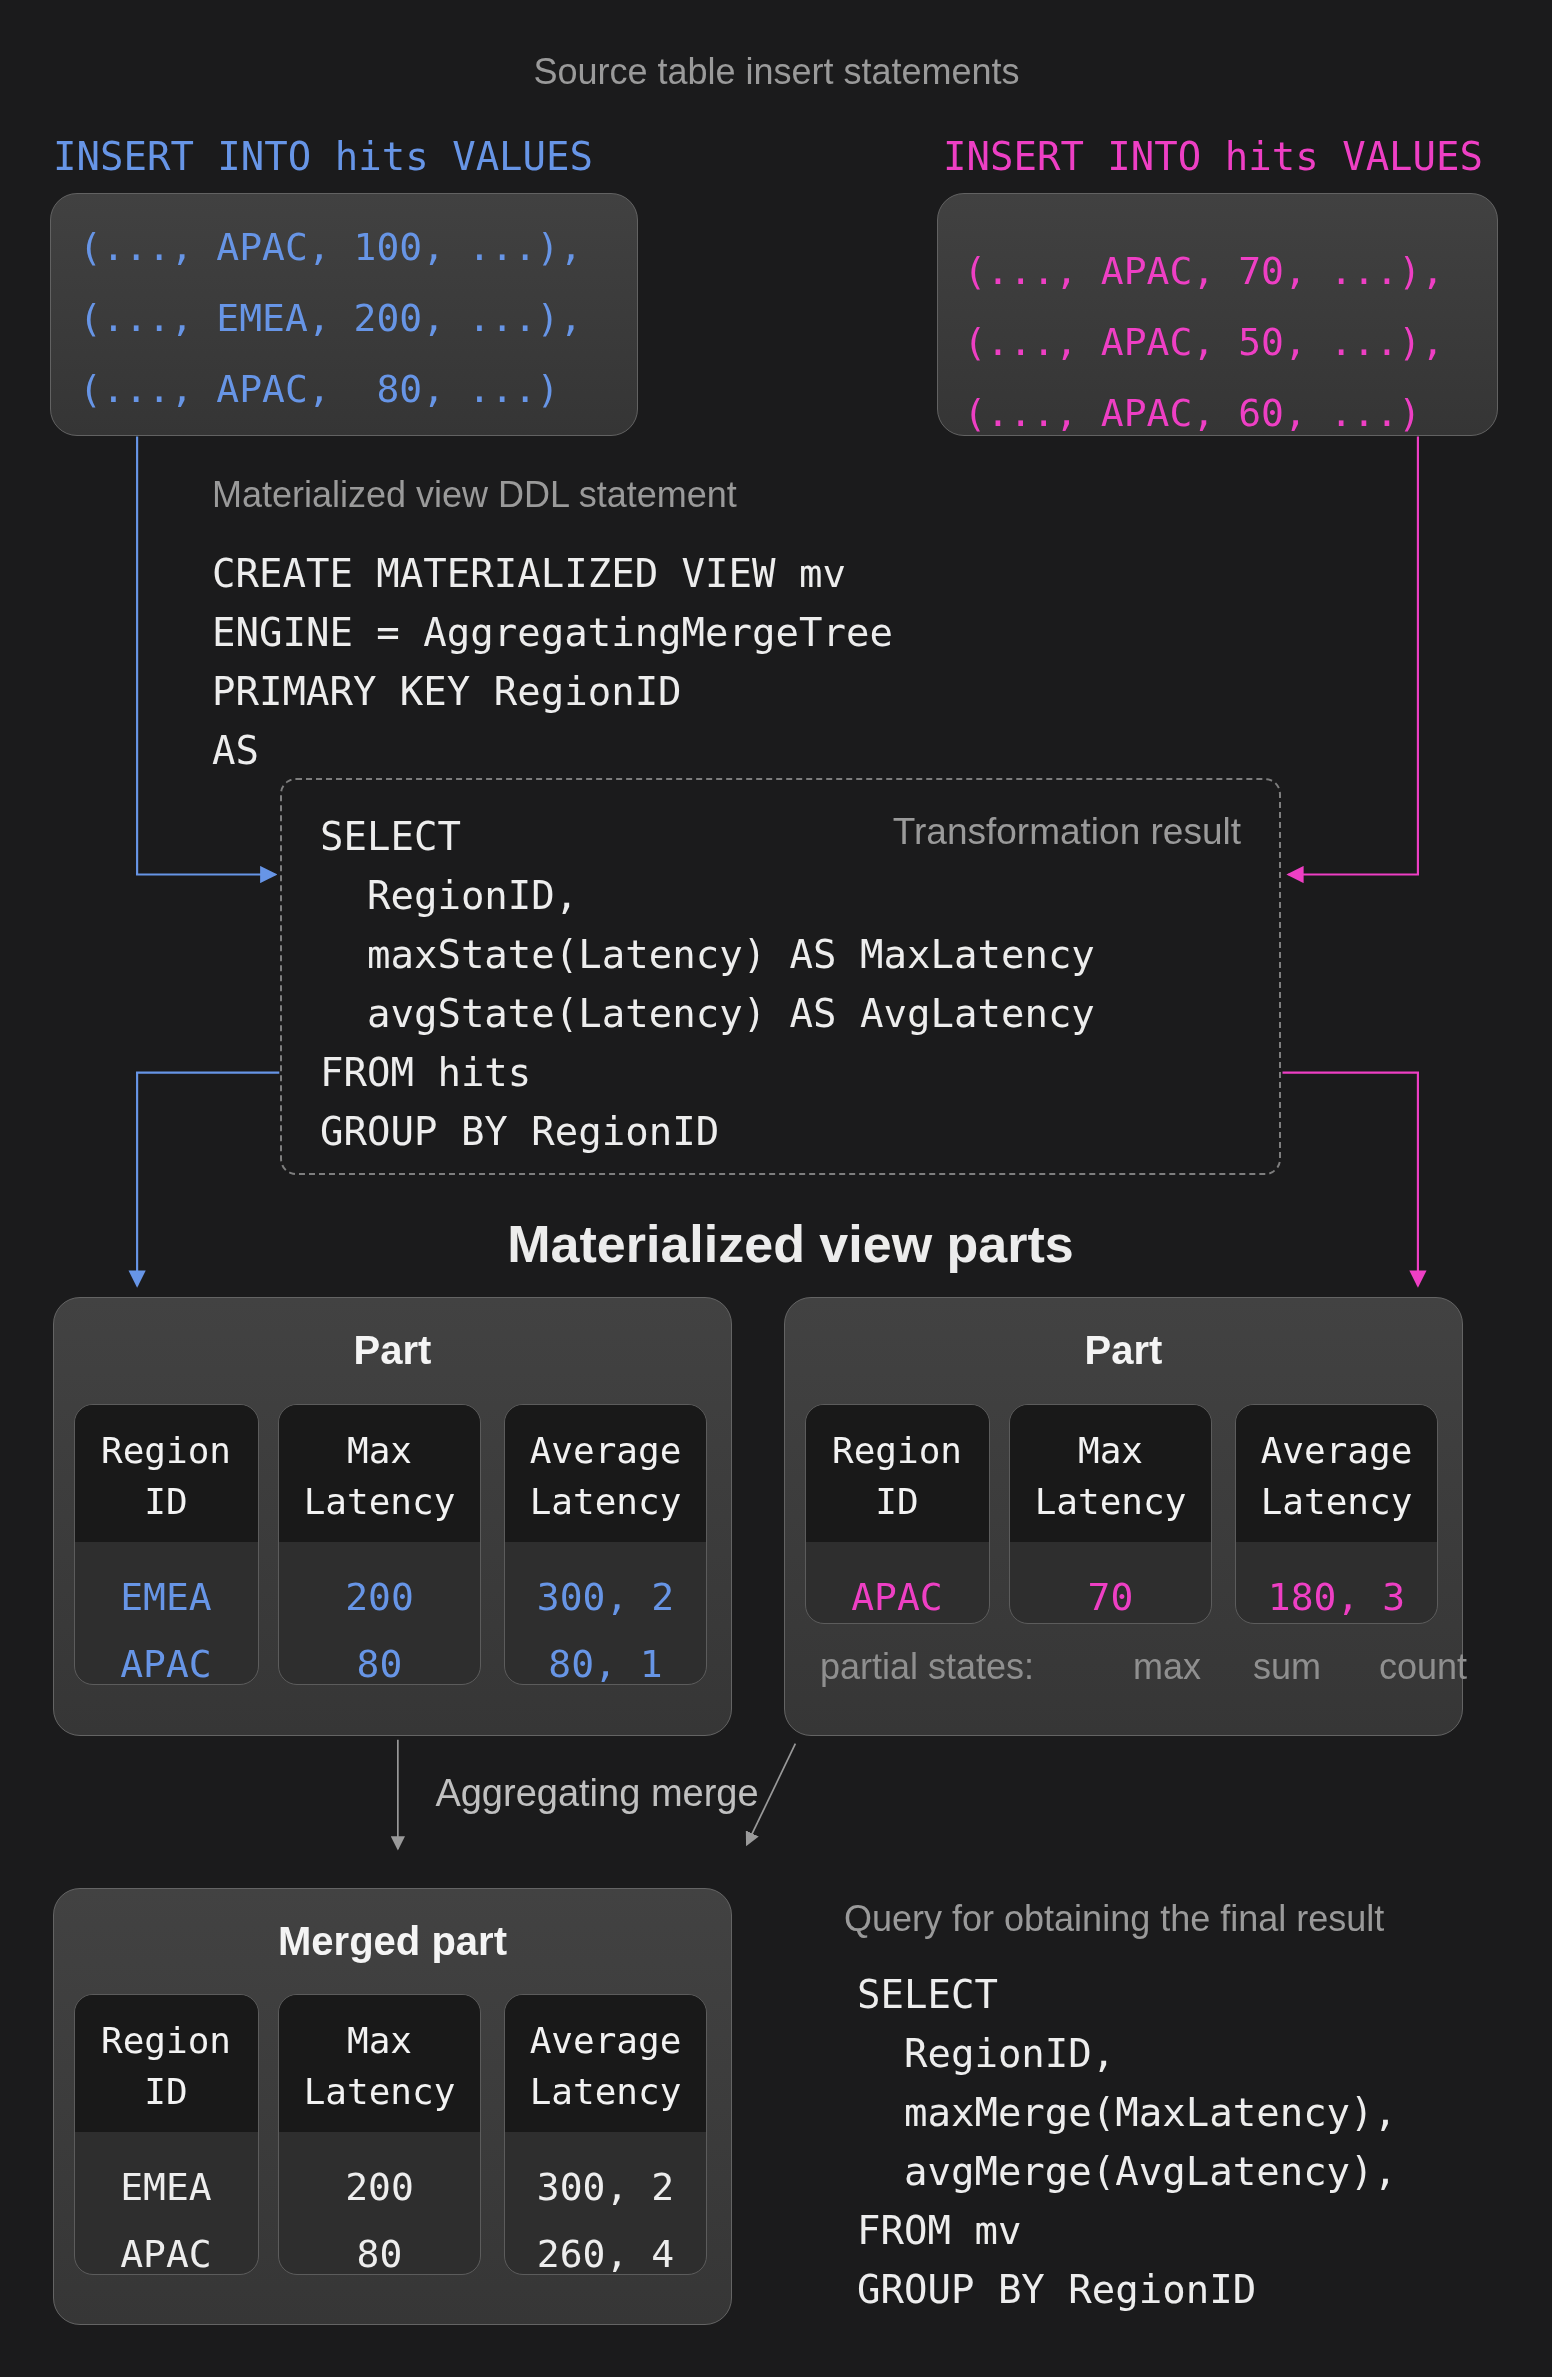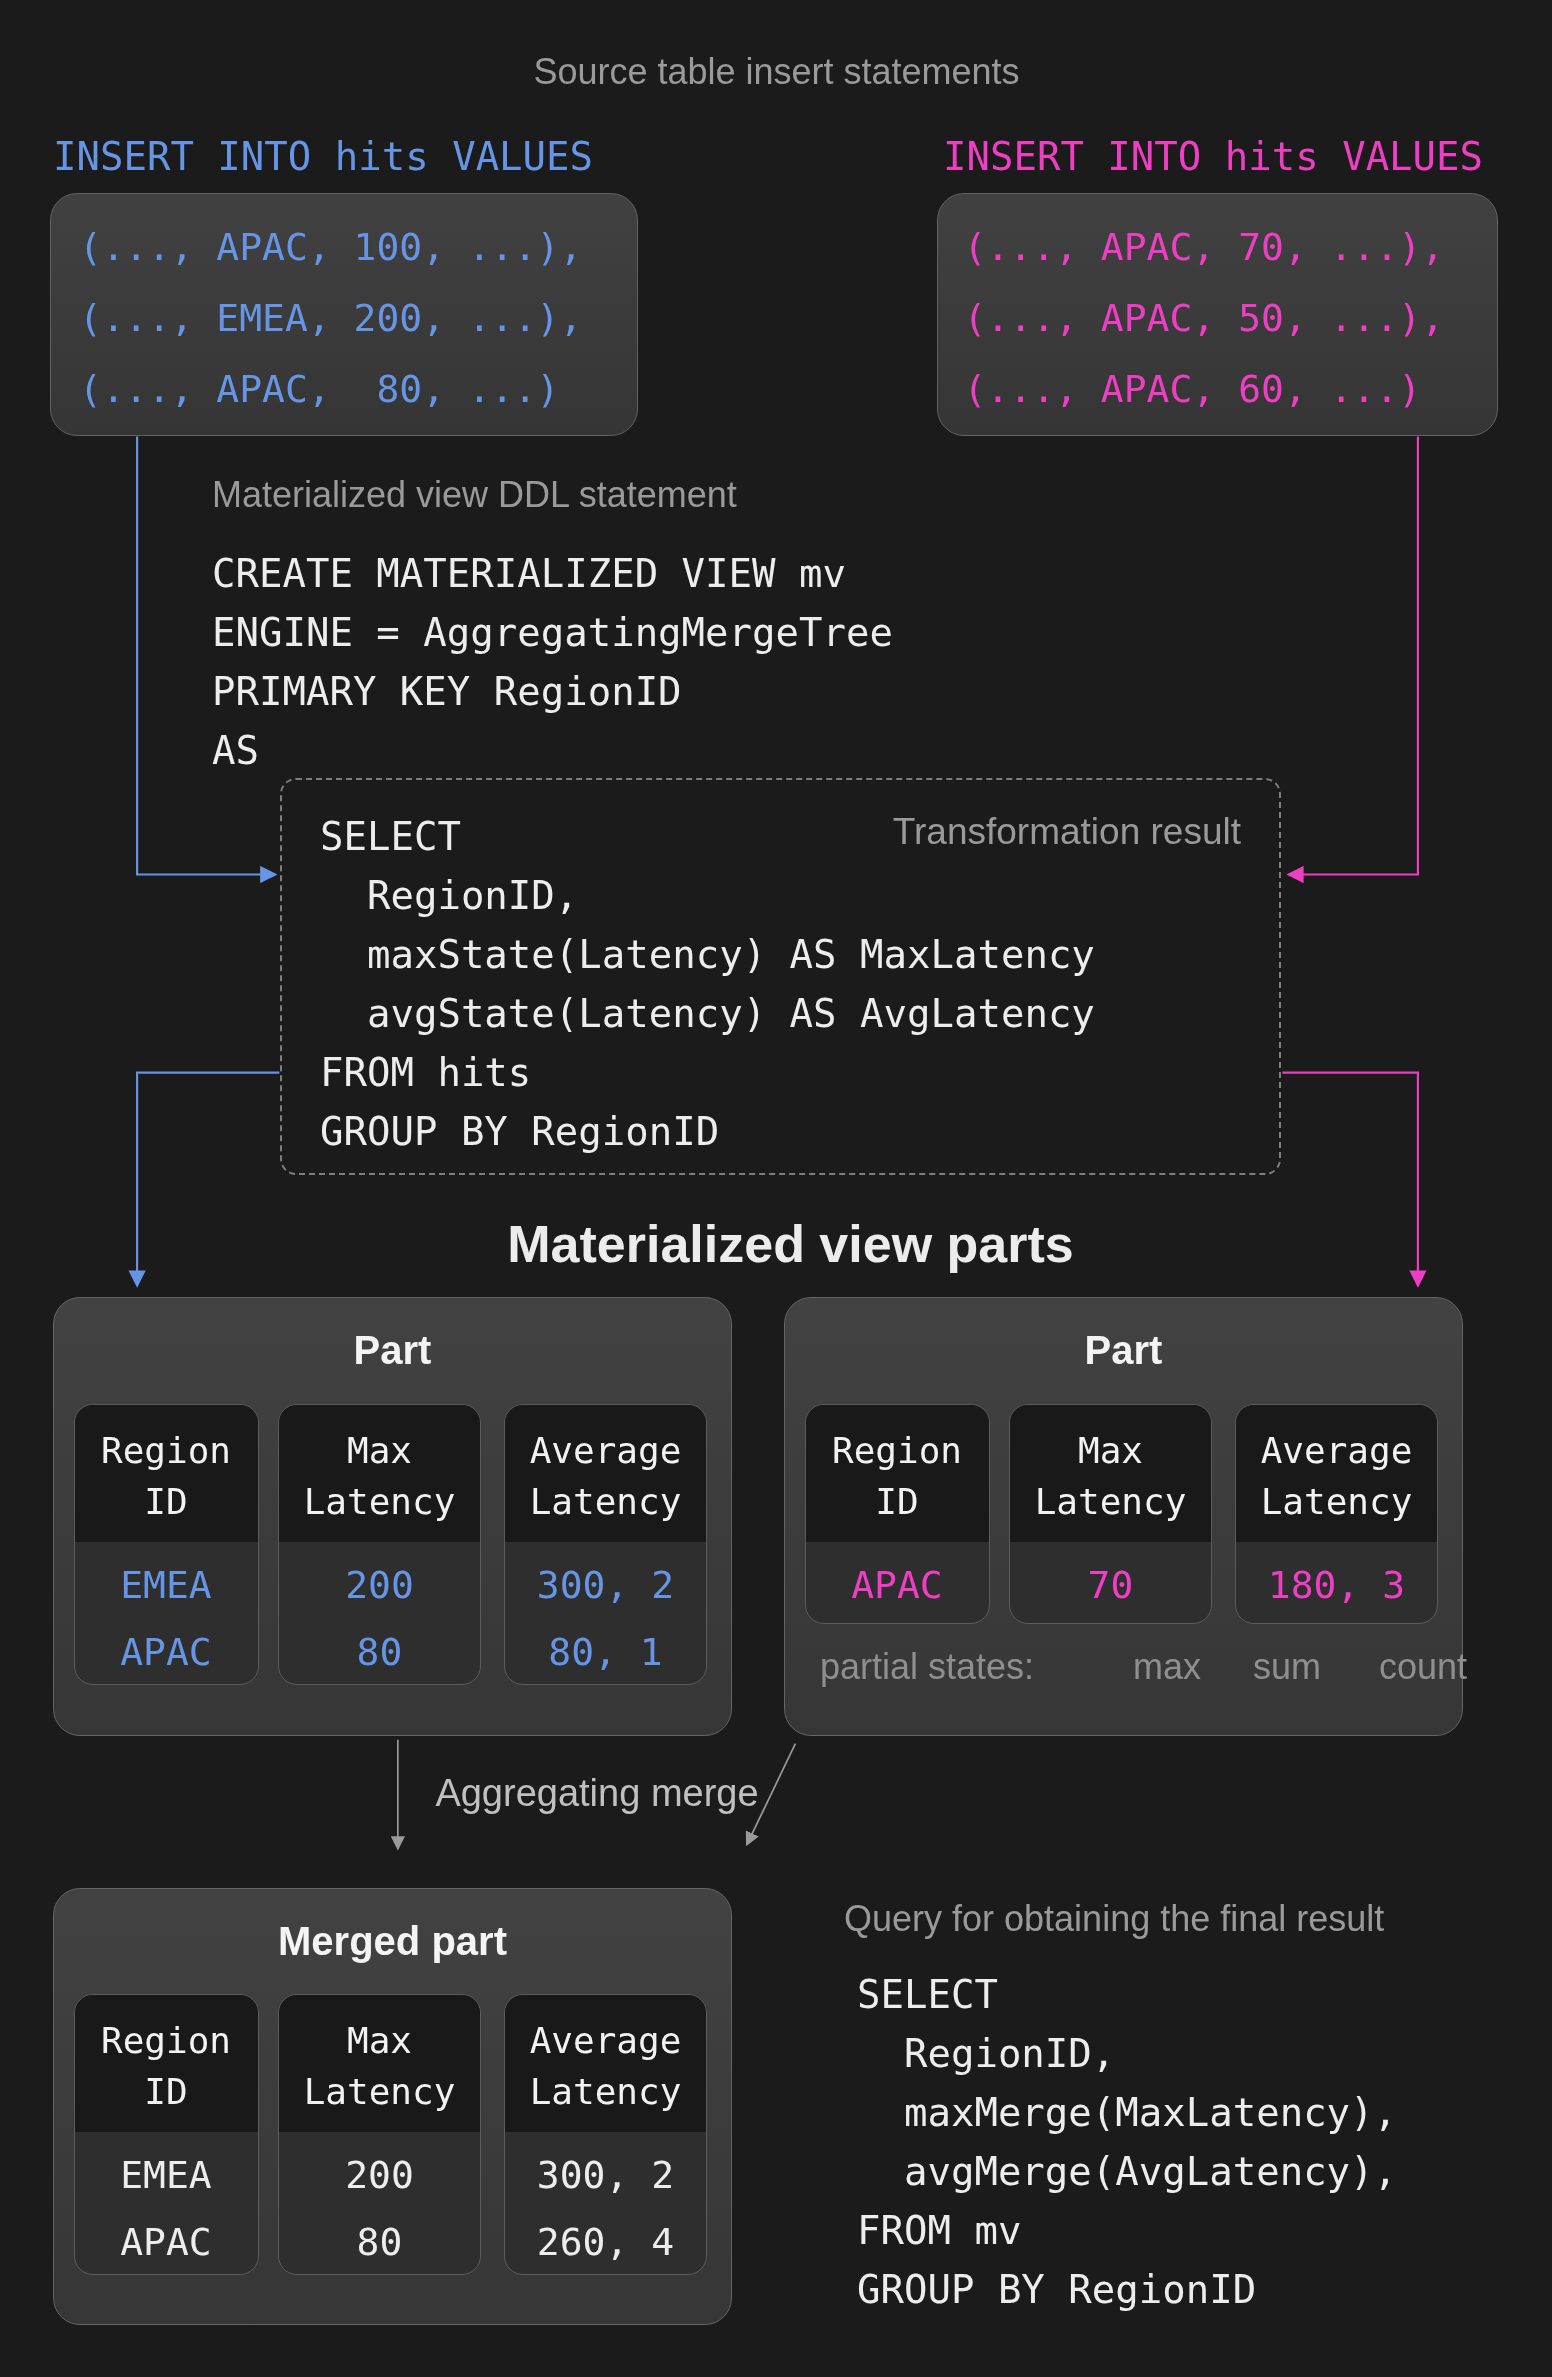--- a/index.html
+++ b/index.html
@@ -31,21 +31,21 @@
   .wtitle{color:#ececec;font-size:52px;font-weight:bold;white-space:nowrap;margin-left:14px;}
 
   .pbox{background:linear-gradient(180deg,#424242 0%,#363636 100%);
         border:1.3px solid #646464;border-radius:27px;box-sizing:border-box;}
   .ptitle{position:absolute;left:0;top:30px;width:100%;text-align:center;
           color:#f4f4f4;font-size:40px;font-weight:bold;}
   .pcol{position:absolute;background:#2e2e2e;border:1.3px solid #5c5c5c;border-radius:19px;
         overflow:hidden;box-sizing:border-box;}
   .phead{background:#191919;padding:20px 0 15px 0;text-align:center;color:#f2f2f2;
          font-family:"DejaVu Sans Mono","Liberation Mono",monospace;font-size:36px;line-height:51px;}
-  .pbody{padding-top:10px;text-align:center;
+  .pbody{padding-top:22px;text-align:center;
          font-family:"DejaVu Sans Mono","Liberation Mono",monospace;font-size:38px;line-height:67px;}
 
   .partial{color:#8f8f8f;font-size:36px;white-space:nowrap;}
   .cmid{transform:translateX(-50%);}
 </style>
 </head>
 <body>
 
 <div id="canvas">
 
@@ -77,21 +77,21 @@
 
   <div class="abs gtitle center" style="top:51px;">Source table insert statements</div>
 
   <div class="abs code heading blue" style="left:53px;top:135px;">INSERT INTO hits VALUES</div>
   <div class="abs code heading pink" style="left:943px;top:135px;">INSERT INTO hits VALUES</div>
 
   <div class="abs cbox" style="left:50px;top:193px;width:588px;height:243px;">
     <div class="code rows blue" style="padding-left:28px;"><div class="cl"><span>(..., APAC, 100, ...),</span></div><div class="cl"><span>(..., EMEA, 200, ...),</span></div><div class="cl"><span>(..., APAC,  80, ...)</span></div></div>
   </div>
   <div class="abs cbox" style="left:937px;top:193px;width:561px;height:243px;">
-    <div class="code rows pink" style="padding-left:25.6px;"><div class="cl"><span>(..., APAC, 70, ...),</span></div><div class="cl"><span>(..., APAC, 50, ...),</span></div><div class="cl"><span>(..., APAC, 60, ...)</span></div></div>
+    <div class="code rows pink" style="padding-left:25.6px;margin-top:24px;"><div class="cl"><span>(..., APAC, 70, ...),</span></div><div class="cl"><span>(..., APAC, 50, ...),</span></div><div class="cl"><span>(..., APAC, 60, ...)</span></div></div>
   </div>
 
   <div class="abs gtitle" style="left:212px;top:474px;">Materialized view DDL statement</div>
   <div class="abs code ddl-code" style="left:212px;top:544px;"><div class="cl"><span>CREATE MATERIALIZED VIEW mv</span></div><div class="cl"><span>ENGINE = AggregatingMergeTree</span></div><div class="cl"><span>PRIMARY KEY RegionID</span></div><div class="cl"><span>AS</span></div></div>
 
   <div class="abs dashed" style="left:280px;top:778px;width:1001px;height:397px;">
     <div class="abs gtitle" style="right:38px;top:31px;font-size:37px;">Transformation result</div>
     <div class="abs code tq-code" style="left:38px;top:27px;"><div class="cl"><span>SELECT</span></div><div class="cl"><span>  RegionID,</span></div><div class="cl"><span>  max</span><span class="b">State</span><span>(Latency) AS MaxLatency</span></div><div class="cl"><span>  avg</span><span class="b">State</span><span>(Latency) AS AvgLatency</span></div><div class="cl"><span>FROM hits</span></div><div class="cl"><span>GROUP BY RegionID</span></div></div>
   </div>
 

